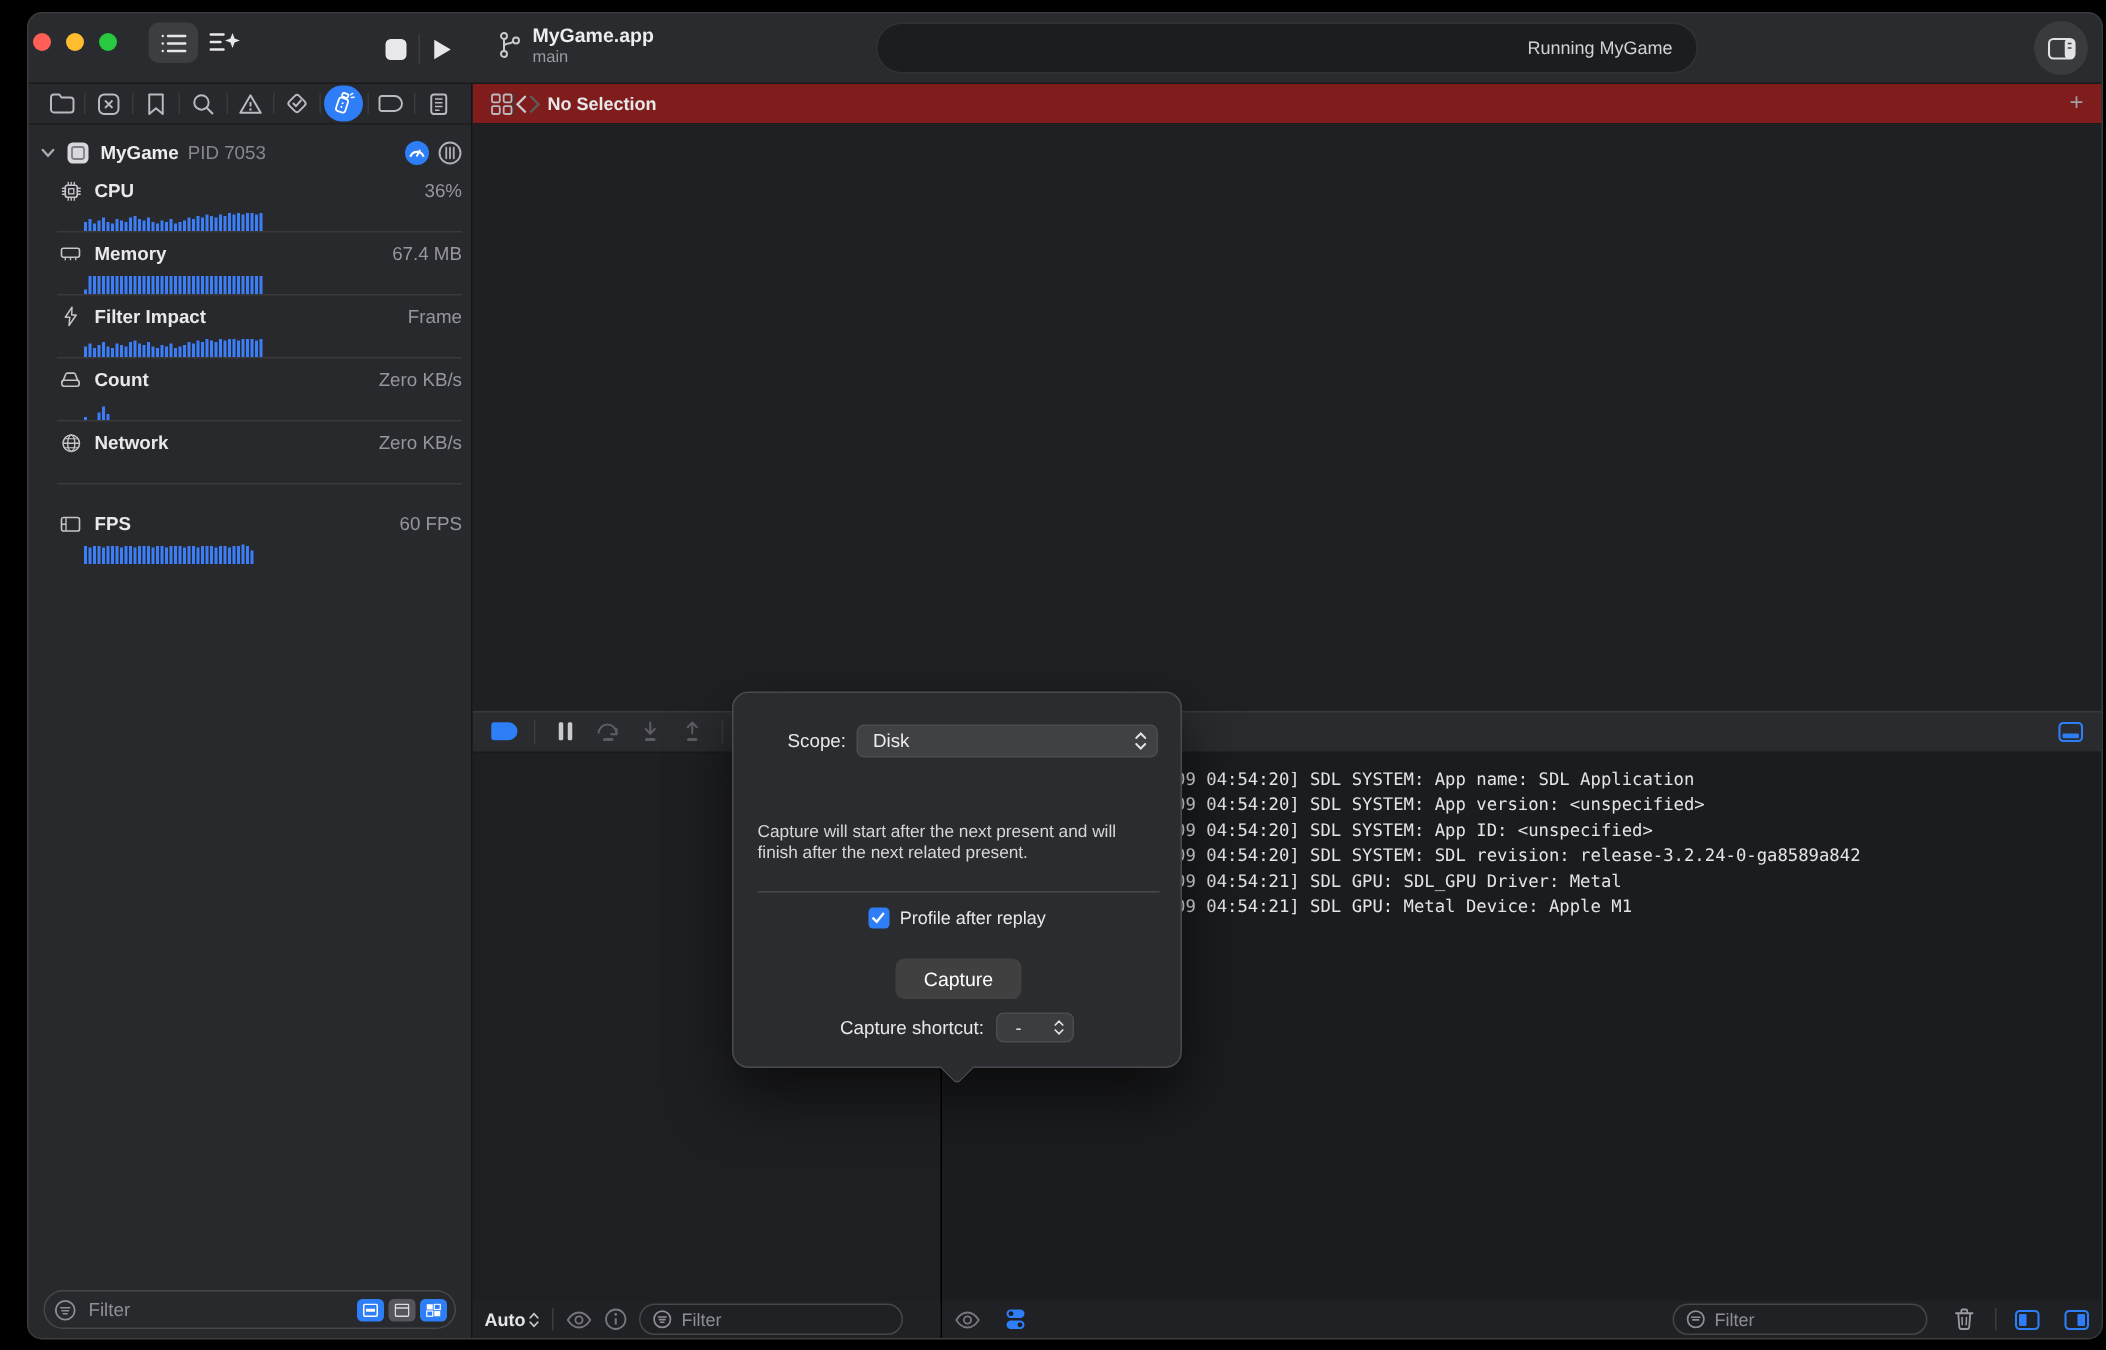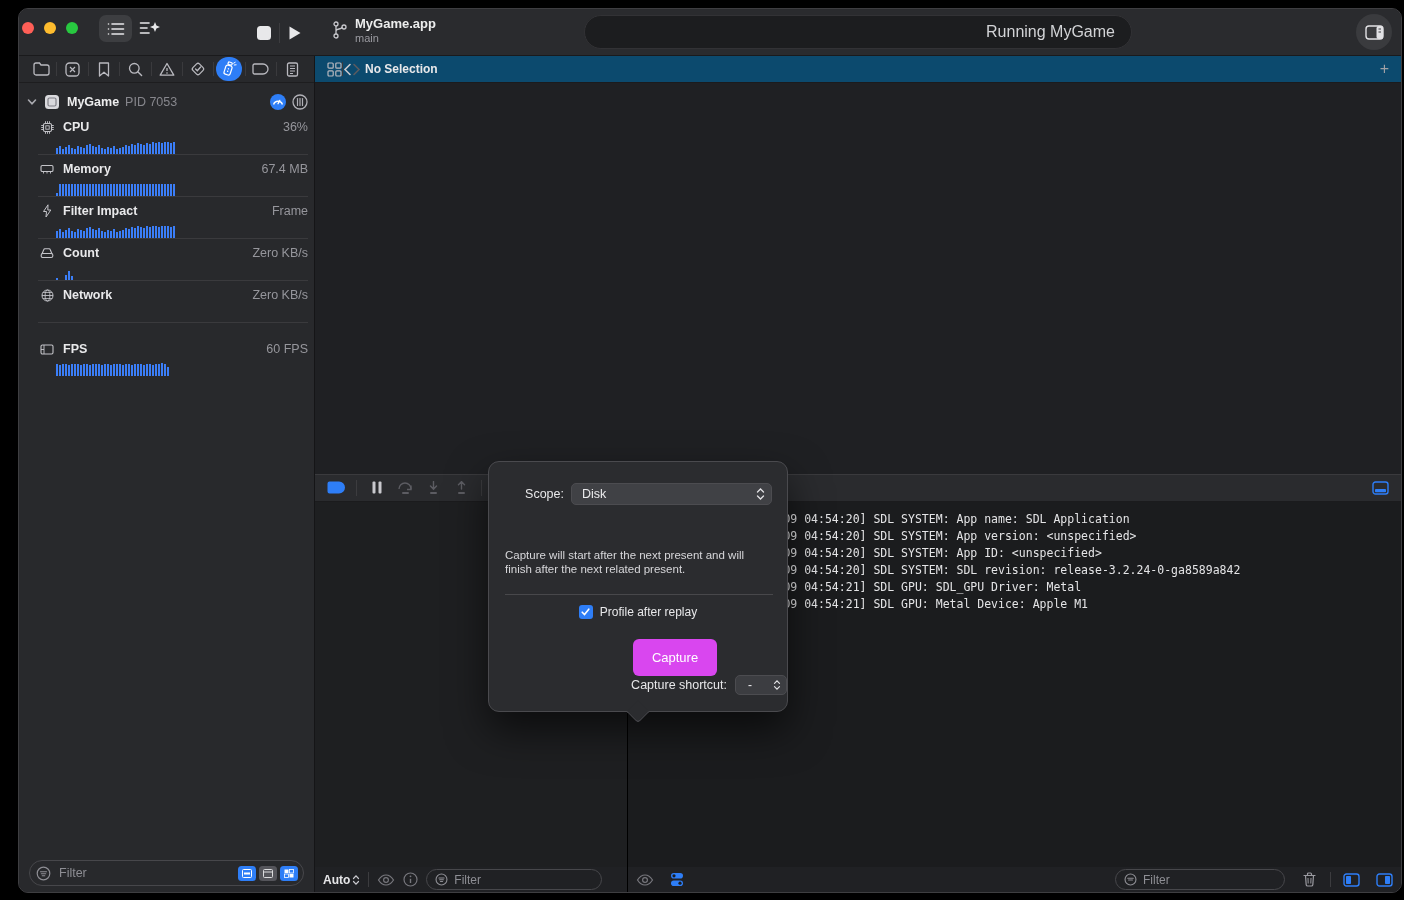--- a/index.html
+++ b/index.html
@@ -18,21 +18,21 @@
   .sparkle-btn { left:117px; top:6px; width:28px; height:27px; }
   .stop-btn { left:236px; top:11px; width:18px; height:25px; }
   .stop-sq { width:14px; height:14px; background:#e8e8ea; border-radius:3.5px; }
   .tb-divider { position:absolute; left:260px; top:14px; width:1px; height:20px; background:#3c3c3f; }
   .play-btn { left:266px; top:11px; width:20px; height:25px; }
   .scheme { position:absolute; left:313px; top:7px; display:flex; align-items:center; gap:7px; }
   .scheme-txt .t1 { font-size:13px; font-weight:700; color:#eceded; }
   .scheme-txt .t2 { font-size:11px; color:#9a9aa0; margin-top:1px; }
   .activity { position:absolute; left:565px; top:6px; width:548px; height:34px; background:#1c1d1f;
     border:1px solid #323235; border-radius:17px; display:flex; align-items:center; justify-content:flex-end; }
-  .activity-status { font-size:16px; color:#d2d3d6; padding-right:16px; }
+  .activity-status { font-size:12px; color:#d2d3d6; padding-right:16px; }
   .inspector-btn { left:1337px; top:5px; width:36px; height:36px; background:#3a3b3e; border-radius:50%; }
 
   
   .main { flex:1; display:flex; min-height:0; }
   .navigator { width:296px; flex:0 0 296px; background:#28292c; border-right:1px solid #151517;
     display:flex; flex-direction:column; position:relative; }
   .navtabs { height:27px; flex:0 0 27px; display:flex; align-items:center; justify-content:space-between;
     padding:0 7px; border-bottom:1px solid #1d1d1f; }
   .navtab { position:relative; width:30px; height:26px; display:flex; align-items:center; justify-content:center; }
   .navtab + .navtab::before { content:""; position:absolute; left:-1px; top:6px; height:14px; width:1px; background:#3a3a3d; }
@@ -59,21 +59,21 @@
   .filter-pill { flex:1; height:26px; border:1px solid #47474b; border-radius:13px;
     display:flex; align-items:center; padding:0 5px 0 6px; }
   .filter-pill .ph { font-size:12.5px; color:#8e8e94; margin-left:8px; }
   .pill-btns { margin-left:auto; display:flex; gap:3px; }
   .pill-btn { width:18px; height:15px; border-radius:3.5px; display:flex; align-items:center; justify-content:center; }
   .pill-btn.blue { background:#2e7ef7; }
   .pill-btn.gray { background:#55555b; }
 
   
   .editor-col { flex:1; display:flex; flex-direction:column; min-width:0; }
-  .jumpbar { height:27px; flex:0 0 27px; background:#0c4a6e; border-bottom:1px solid #1b1b1d;
+  .jumpbar { height:27px; flex:0 0 27px; background:#7f1d1d; border-bottom:1px solid #1b1b1d;
     display:flex; align-items:center; padding:0 12px; gap:0; }
   .jb-sep { width:1px; height:14px; background:#3a3a3d; }
   .jb-label { font-size:12px; font-weight:600; color:#e8e8ea; margin-left:4px; }
   .jb-plus { margin-left:auto; color:#9fa0a5; font-size:16px; line-height:1; }
   .canvas { flex:1; background:#1f2023; min-height:0; }
 
   
   .debugbar { height:28px; flex:0 0 28px; background:#2a2b2e; border-top:1px solid #3a3a3d;
     border-bottom:1px solid #1b1b1d; display:flex; align-items:center; padding:0 10px; gap:6px; }
   .db-btn { width:22px; height:22px; display:flex; align-items:center; justify-content:center; }
@@ -113,24 +113,24 @@
   .count-field { margin-left:7px; width:40px; height:22px; background:#333438; border:1px solid #48484c;
     border-radius:3px; display:flex; align-items:center; justify-content:flex-end; padding-right:6px; }
   .count-field .val { font-size:12.5px; font-weight:700; color:#fff; background:#2f62a8; padding:1px 2px; }
   .stepper { margin-left:3px; width:15px; height:22px; background:#3c3d41; border:1px solid #4c4c50;
     border-radius:4px; display:flex; flex-direction:column; align-items:center; justify-content:center; }
   .pop-desc { position:absolute; left:16px; top:86px; width:268px; font-size:11.5px; color:#d7d7da; line-height:14px; }
   .pop-hr { position:absolute; left:16px; top:132px; width:268px; height:1px; background:#48484b; }
   .check-row { left:0; top:143px; width:100%; justify-content:center; gap:7px; }
   .checkbox { width:14px; height:14px; background:#2e7ef7; border-radius:3px; display:flex; align-items:center; justify-content:center; }
   .check-label { font-size:12px; color:#e8e8ea; }
-  .capture-btn { position:absolute; left:108px; top:177px; width:84px; height:37px; background:#d946ef;
-    border-radius:6px; display:flex; align-items:center; justify-content:center;margin-left:36px; }
+  .capture-btn { position:absolute; left:108px; top:177px; width:84px; height:27px; background:#404040;
+    border-radius:6px; display:flex; align-items:center; justify-content:center; }
   .capture-btn span { font-size:13px; color:#fff; }
-  .shortcut-row { left:0; top:213px; width:100%; justify-content:flex-end; gap:8px; }
+  .shortcut-row { left:0; top:213px; width:100%; justify-content:center; gap:8px; }
   .mini-select { width:52px; height:20px; background:#3c3d41; border:1px solid #4c4c50; border-radius:5px;
     display:flex; align-items:center; padding:0 5px 0 12px; }
   .mini-select .val { font-size:12px; color:#ececee; flex:1; }
 
   .chev-stack { display:flex; flex-direction:column; align-items:center; margin-left:auto; line-height:5px; }
   .chev-stack svg { display:block; }
 </style>
 </head>
 <body>
 

